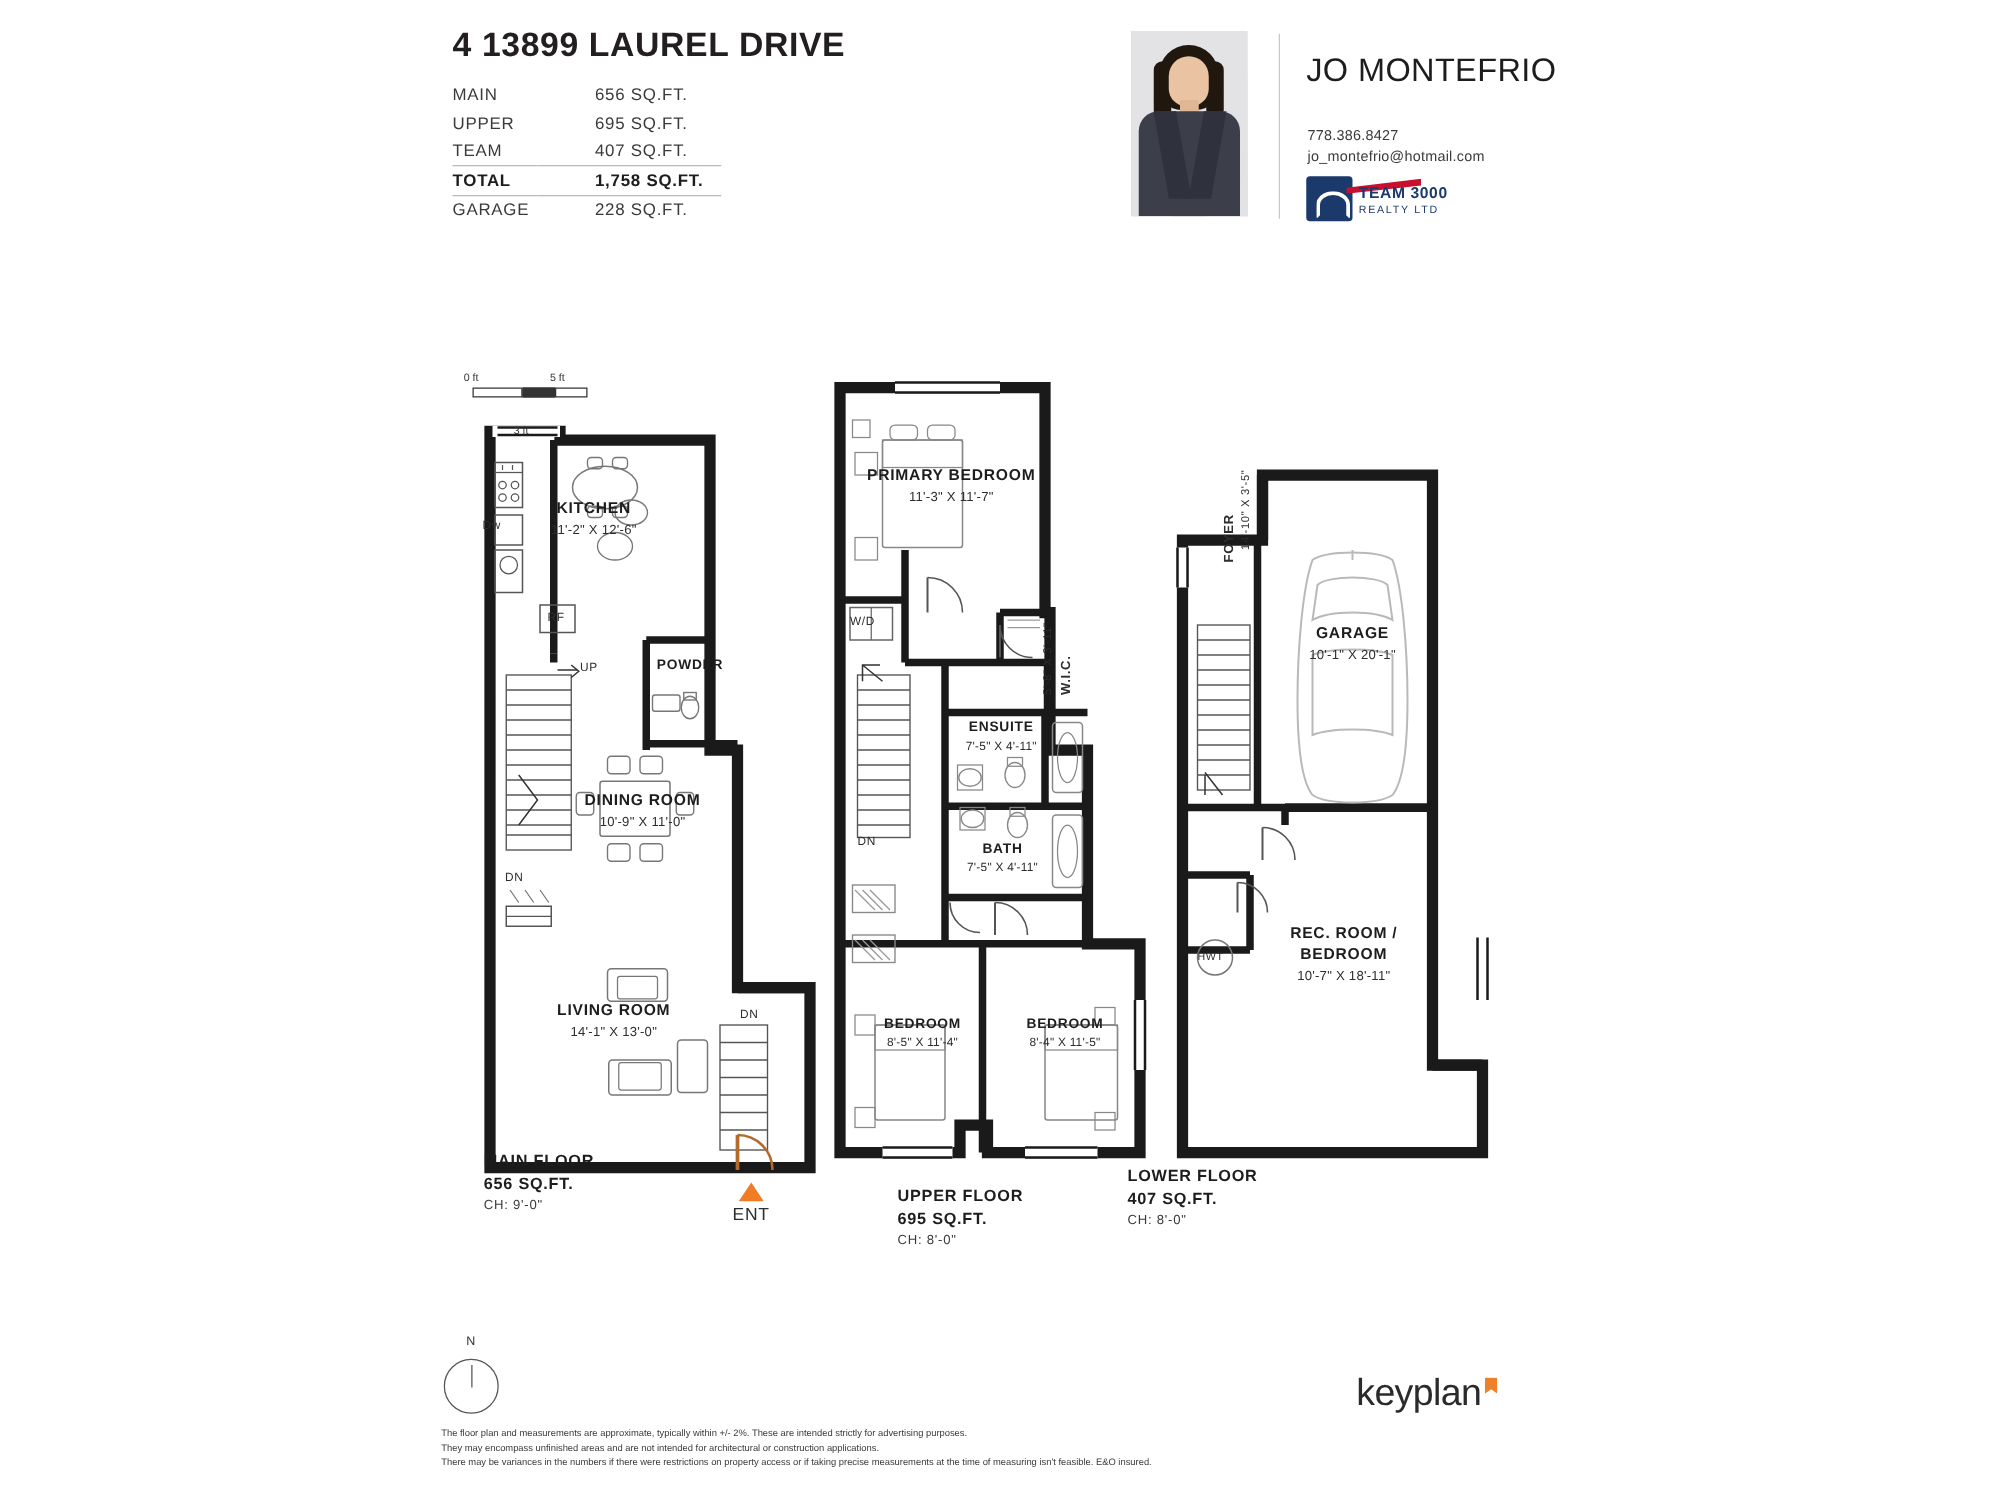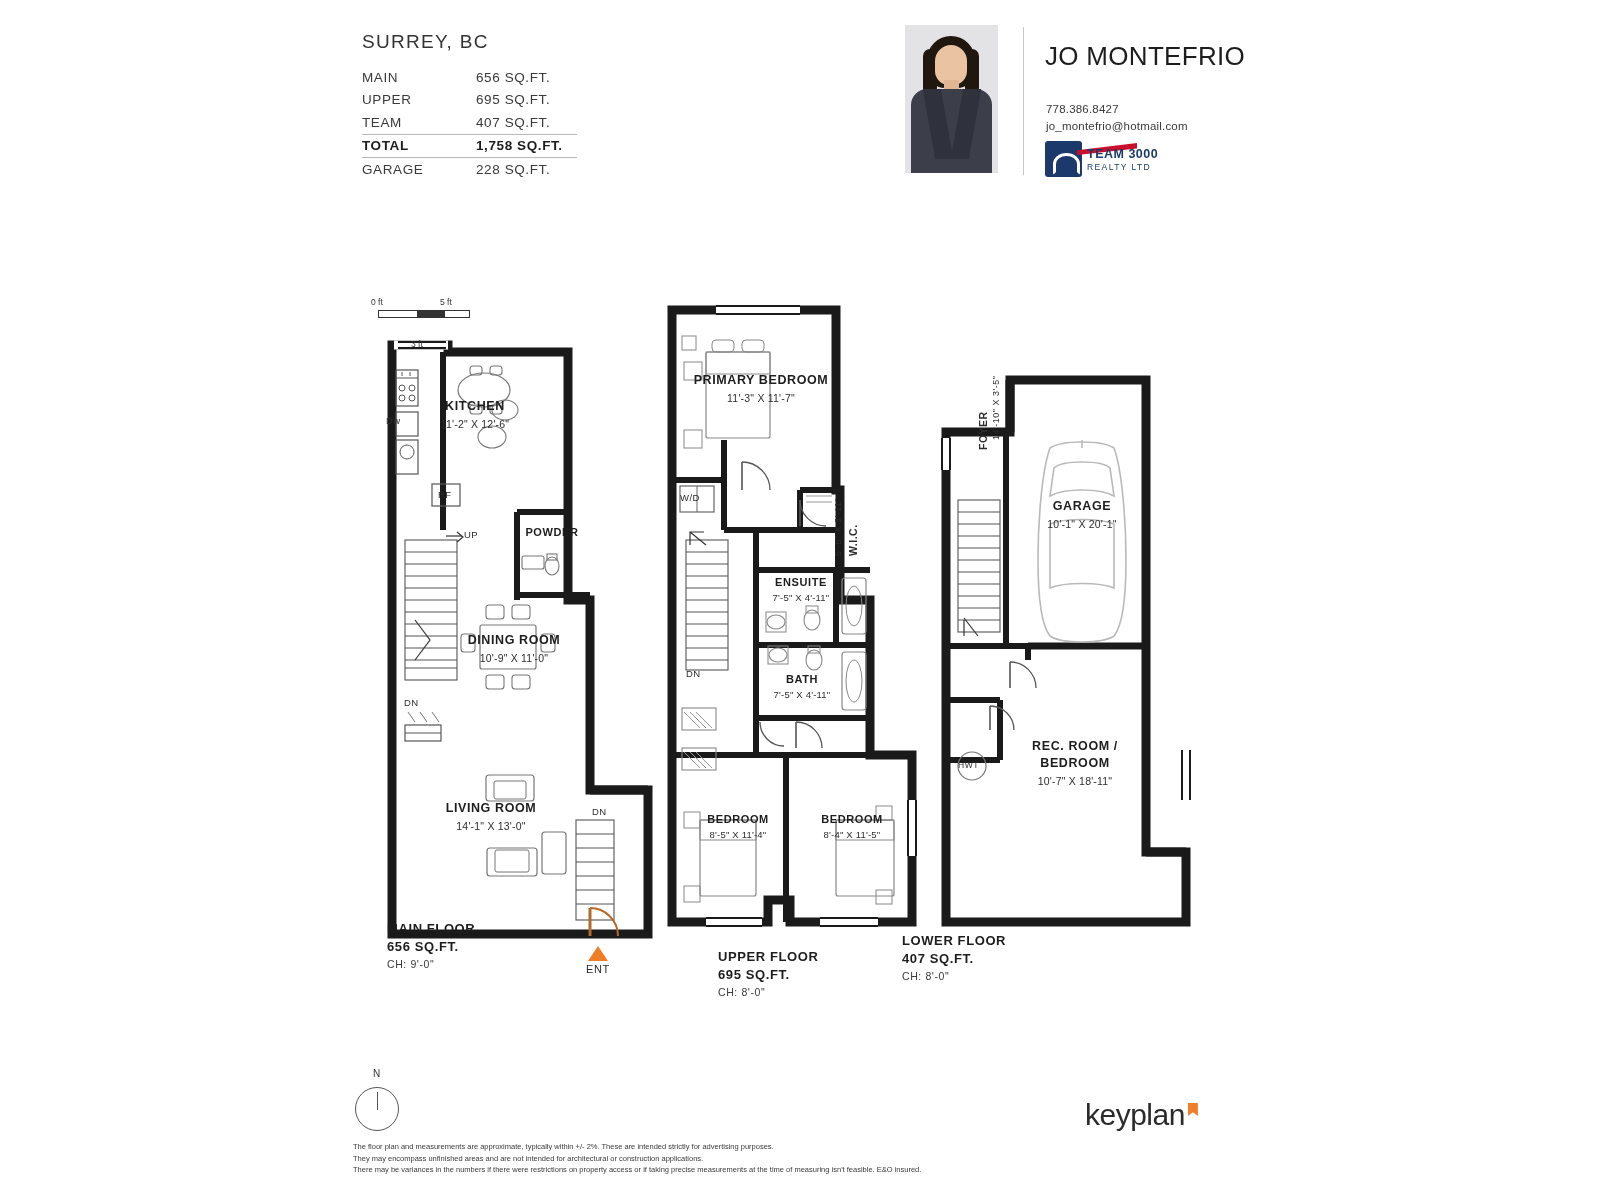--- a/index.html
+++ b/index.html
@@ -219,29 +219,29 @@
     vertical-align: 9px;
   }
 
   
   #ent-marker { position:absolute; left:586px; top:946px; text-align:center; }
   #ent-marker .tri {
     width: 0; height: 0; margin: 0 auto;
     border-left: 10px solid transparent; border-right: 10px solid transparent;
     border-bottom: 15px solid #ef7d26;
   }
-  #ent-marker .lab { font-size: 11px; letter-spacing:0.6px; margin-top:2px; color:#2d2d2d;}
+  #ent-marker .lab { font-size: 14px; letter-spacing:0.6px; margin-top:2px; color:#2d2d2d;}
 </style>
 </head>
 <body>
 
 <div id="header">
 
   <div id="title-block">
-    <div id="city">SURREY, BC</div>
+    <h1 id="address">4 13899 LAUREL DRIVE</h1>
 
     <table id="area-table">
       <tbody>
         <tr>
           <td class="label">MAIN</td>
           <td class="value">656 SQ.FT.</td>
         </tr>
         <tr>
           <td class="label">UPPER</td>
           <td class="value">695 SQ.FT.</td>

